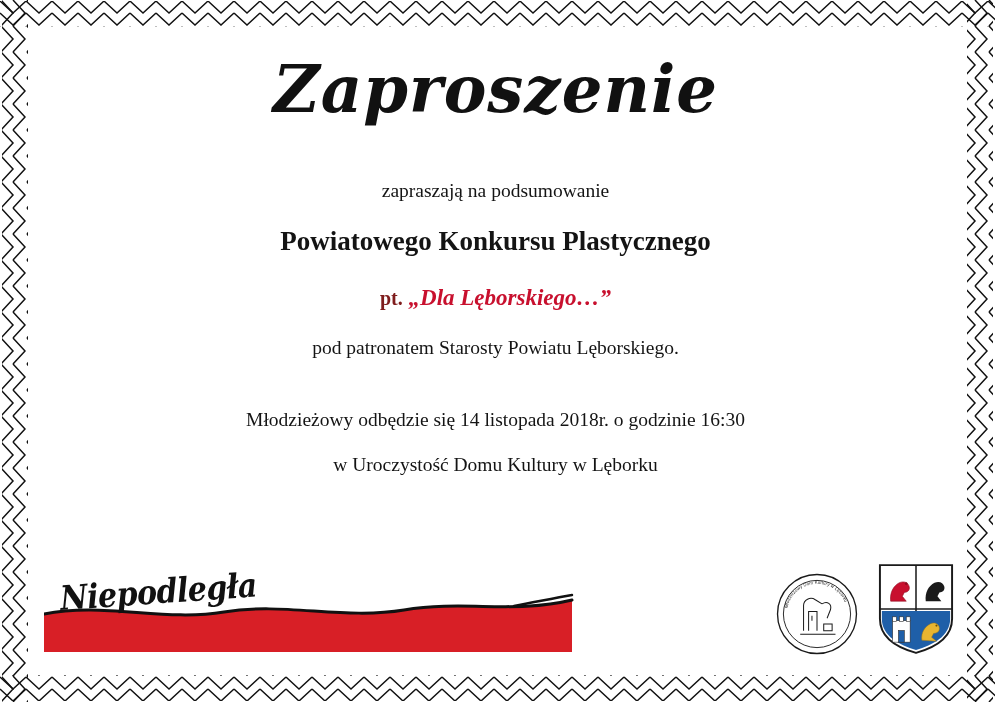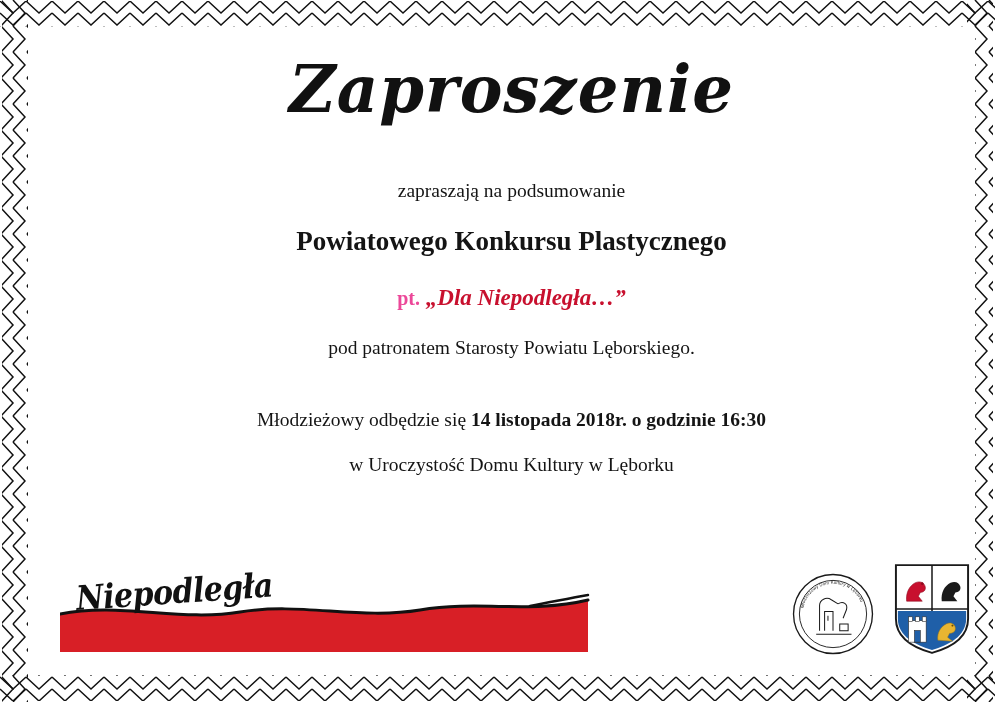--- a/index.html
+++ b/index.html
@@ -28,21 +28,21 @@
     position: absolute;
     left: 0;
     top: 0;
     width: 995px;
     height: 702px;
     pointer-events: none;
   }
 
   .inner-area {
     position: absolute;
-    left: 48px;
+    left: 32px;
     top: 28px;
     width: 927px;
     height: 646px;
     background: #ffffff;
     box-sizing: border-box;
   }
 
   
   .title {
     text-align: center;
@@ -74,37 +74,37 @@
   }
   .line.red-italic {
     color: #c8102e;
     font-weight: bold;
     font-style: italic;
     font-size: 23px;
     margin-top: 22px;
     margin-bottom: 22px;
   }
   .line.red-italic .pt {
-    color: #ec4899;
+    color: #7f1d1d;
     font-style: normal;
     font-weight: bold;
     font-size: 20px;
     text-align: right;
   }
   .line.patron {
     font-size: 19.5px;
     margin-bottom: 0;
   }
 
   .gap {
     height: 46px;
   }
 
   .line strong.inline {
-    font-weight: bold;
+    font-weight: normal;
   }
 
   
   .footer {
     position: absolute;
     left: 0;
     bottom: 0;
     width: 927px;
     height: 140px;
   }
@@ -187,21 +187,21 @@
 
     <div class="title">Zaproszenie</div>
 
     <div class="body-block">
 
       <p class="line">zapraszają na podsumowanie</p>
       <p class="line bold">Powiatowego Konkursu Plastycznego</p>
 
       <p class="line red-italic">
         <span class="pt">pt.</span>
-        <span>„Dla Niepodległa…”</span>
+        <span>„Dla Lęborskiego…”</span>
       </p>
 
       <p class="line patron">pod patronatem Starosty Powiatu Lęborskiego.</p>
 
       <div class="gap"></div>
 
       <p class="line">
         <span>Młodzieżowy odbędzie się</span>
         <strong class="inline">14 listopada 2018r. o godzinie 16:30</strong>
       </p>

